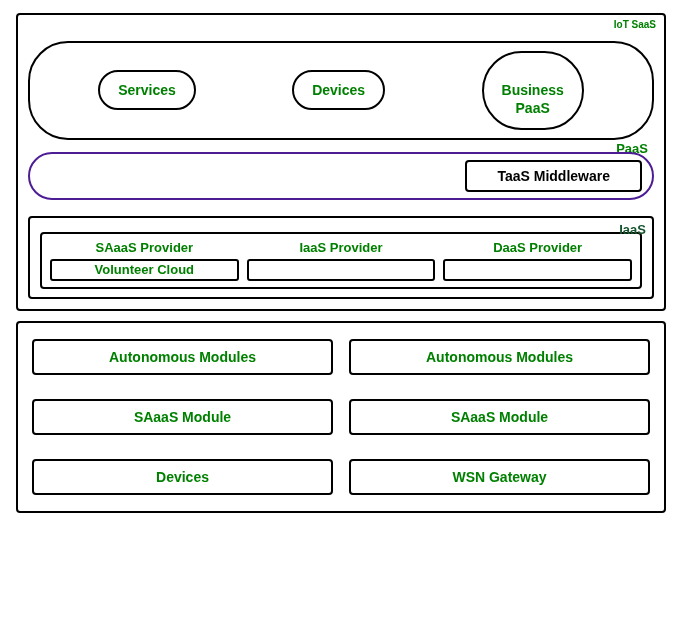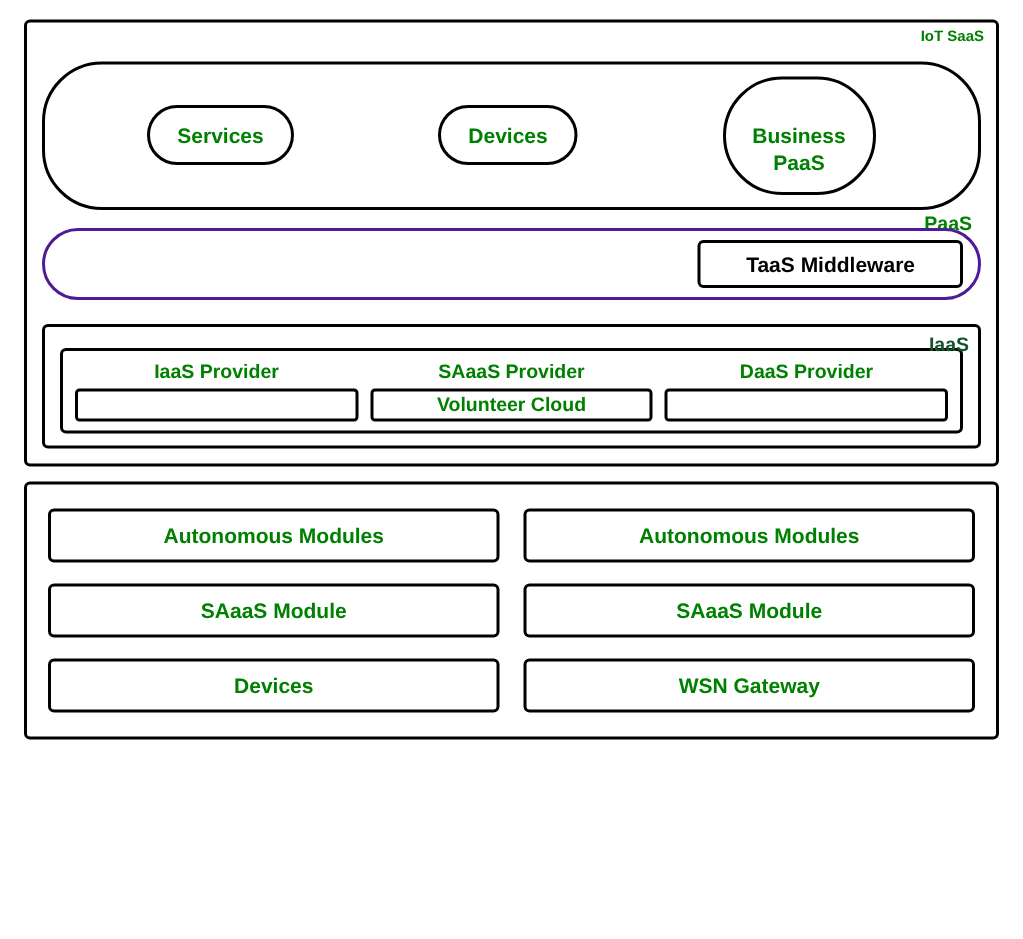--- a/index.html
+++ b/index.html
@@ -153,21 +153,21 @@
       border-radius: 4px;
       display: flex;
       flex-direction: row;
       gap: 16px;
       padding: 16px 14px;
     }
     .node-column {
       flex: 1;
       display: flex;
       flex-direction: column;
-      gap: 14px;
+      gap: 24px;
     }
     .node-item {
       border: 2.5px solid #000;
       border-radius: 4px;
       padding: 8px 12px;
       font-size: 14px;
       color: #008000;
       font-weight: bold;
       text-align: center;
     }
@@ -222,31 +222,31 @@
       <span class="paas-label">PaaS</span>
     </div>
 
     <div class="taas-section">
       <div class="taas-inner">TaaS Middleware</div>
     </div>
 
     <div class="iaas-section">
       <span class="iaas-label">IaaS</span>
       <div class="providers-row">
-        <div class="provider-block">
-          <span class="provider-label">IaaS Provider</span>
-          <div class="provider-box"></div>
-        </div>
         <div class="provider-block">
           <span class="provider-label">SAaaS Provider</span>
           <div class="provider-box">
             <div style="display:flex;justify-content:center;align-items:center;height:100%;font-size:13px;color:#008000;font-weight:bold;">Volunteer Cloud</div>
           </div>
         </div>
         <div class="provider-block">
+          <span class="provider-label">IaaS Provider</span>
+          <div class="provider-box"></div>
+        </div>
+        <div class="provider-block">
           <span class="provider-label">DaaS Provider</span>
           <div class="provider-box"></div>
         </div>
       </div>
     </div>
   </div>
 
 
   <div class="nodes-box">
 

